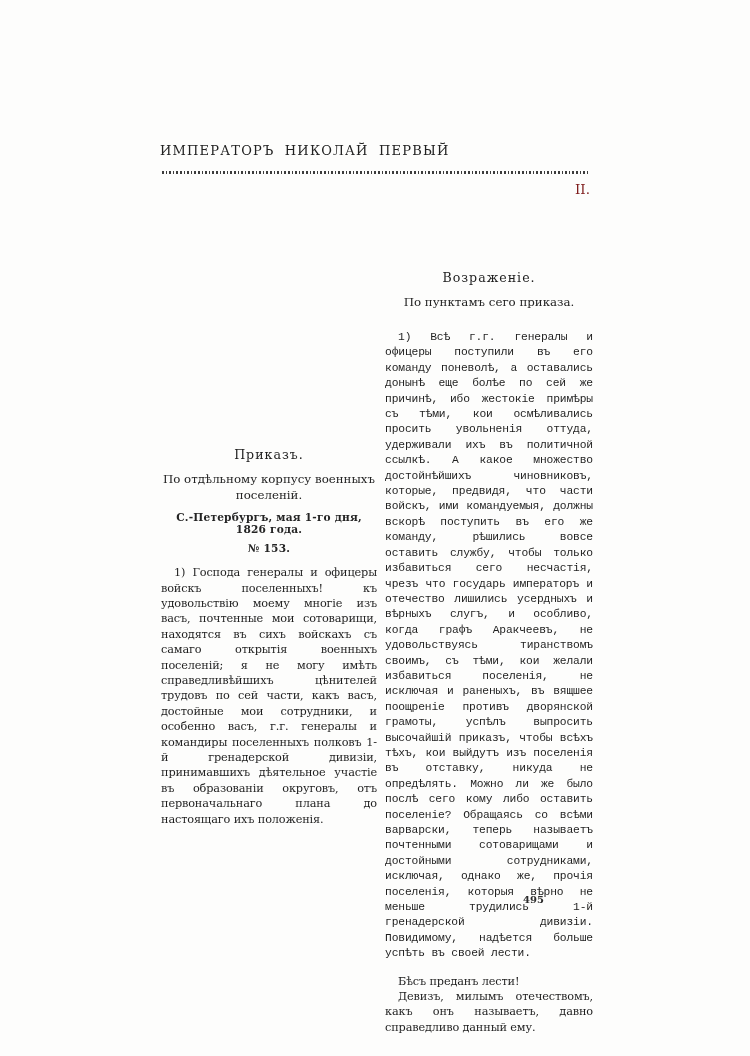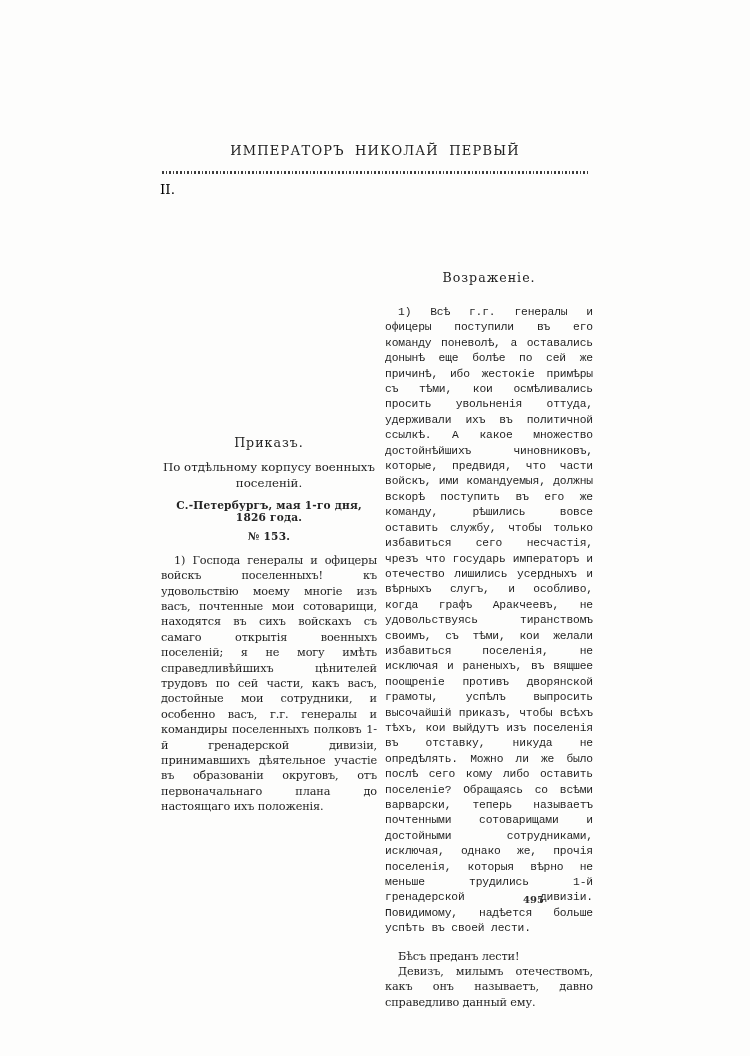--- a/index.html
+++ b/index.html
@@ -14,42 +14,41 @@
     background: #fdfdfc;
     font-family: "DejaVu Serif", serif;
     color: #1f1f1f;
     overflow: hidden;
   }
   .running-head {
     position: absolute;
     top: 143px;
     left: 160px;
     width: 430px;
-    text-align: center;
     font-size: 13px;
     letter-spacing: 1.2px;
     word-spacing: 5px;
     color: #222;
   }
   .rule {
     position: absolute;
     top: 171px;
     left: 162px;
     width: 426px;
     height: 3px;
     background: repeating-linear-gradient(90deg, #3c3c3c 0 1.6px, transparent 1.6px 3.6px);
   }
   .section-num {
     position: absolute;
     top: 181px;
     left: 160px;
     width: 430px;
-    text-align: left;
+    text-align: right;
     font-size: 13.5px;
-    color: #000000;
+    color: #7f1d1d;
   }
   .section-title {
     position: absolute;
     top: 202px;
     left: 154px;
     width: 442px;
     text-align: center;
     font-size: 13.6px;
     font-weight: bold;
     line-height: 19px;
@@ -127,20 +126,21 @@
     <div class="col col-left">
       <div class="col-heading">Приказъ.</div>
       <div class="col-subheading">По отдѣльному корпусу военныхъ поселеній.</div>
       <div class="dateline">С.-Петербургъ, мая 1-го дня, 1826 года.</div>
       <div class="docnum">№ 153.</div>
       <p class="body-par">1) Господа генералы и офицеры войскъ поселенныхъ! къ удовольствію моему многіе изъ васъ, почтенные мои сотоварищи, находятся въ сихъ войскахъ съ самаго открытія военныхъ поселеній; я не могу имѣть справедливѣйшихъ цѣнителей трудовъ по сей части, какъ васъ, достойные мои сотрудники, и особенно васъ, г.г. генералы и командиры поселенныхъ полковъ 1-й гренадерской дивизіи, принимавшихъ дѣятельное участіе въ образованіи округовъ, отъ первоначальнаго плана до настоящаго ихъ положенія.</p>
     </div>
 
     <div class="col col-right">
       <div class="col-heading">Возраженіе.</div>
+      <div class="col-subheading">По пунктамъ сего приказа.</div>
       <p class="body-par">1) Всѣ г.г. генералы и офицеры поступили въ его команду поневолѣ, а оставались донынѣ еще болѣе по сей же причинѣ, ибо жестокіе примѣры съ тѣми, кои осмѣливались просить увольненія оттуда, удерживали ихъ въ политичной ссылкѣ. А какое множество достойнѣйшихъ чиновниковъ, которые, предвидя, что части войскъ, ими командуемыя, должны вскорѣ поступить въ его же команду, рѣшились вовсе оставить службу, чтобы только избавиться сего несчастія, чрезъ что государь императоръ и отечество лишились усердныхъ и вѣрныхъ слугъ, и особливо, когда графъ Аракчеевъ, не удовольствуясь тиранствомъ своимъ, съ тѣми, кои желали избавиться поселенія, не исключая и раненыхъ, въ вящшее поощреніе противъ дворянской грамоты, успѣлъ выпросить высочайшій приказъ, чтобы всѣхъ тѣхъ, кои выйдутъ изъ поселенія въ отставку, никуда не опредѣлять. Можно ли же было послѣ сего кому либо оставить поселеніе? Обращаясь со всѣми варварски, теперь называетъ почтенными сотоварищами и достойными сотрудниками, исключая, однако же, прочія поселенія, которыя вѣрно не меньше трудились 1-й гренадерской дивизіи. Повидимому, надѣется больше успѣть въ своей лести.</p>
       <p class="body-par short">Бѣсъ преданъ лести!</p>
       <p class="body-par">Девизъ, милымъ отечествомъ, какъ онъ называетъ, давно справедливо данный ему.</p>
     </div>
 
   </div>
 
   <div class="page-number">495</div>
 
 </div>

